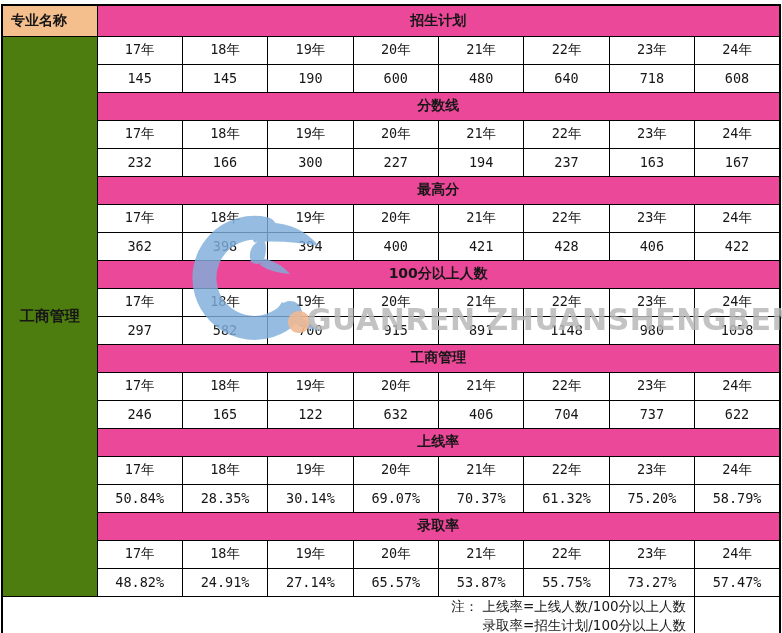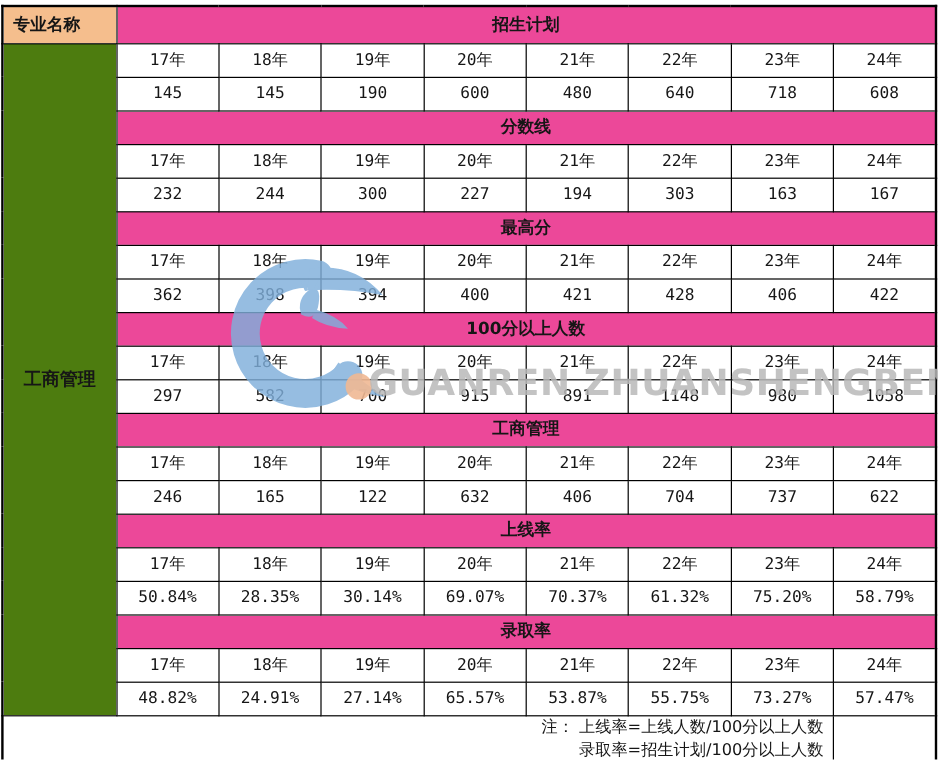--- a/index.html
+++ b/index.html
@@ -103,25 +103,25 @@
         <td class="yr">18年</td>
         <td class="yr">19年</td>
         <td class="yr">20年</td>
         <td class="yr">21年</td>
         <td class="yr">22年</td>
         <td class="yr">23年</td>
         <td class="yr">24年</td>
       </tr>
       <tr class="r">
         <td class="val">232</td>
-        <td class="val">244</td>
+        <td class="val">166</td>
         <td class="val">300</td>
         <td class="val">227</td>
         <td class="val">194</td>
-        <td class="val">303</td>
+        <td class="val">237</td>
         <td class="val">163</td>
         <td class="val">167</td>
       </tr>
       <tr class="r">
         <td class="band" colspan="8">最高分</td>
       </tr>
       <tr class="r">
         <td class="yr">17年</td>
         <td class="yr">18年</td>
         <td class="yr">19年</td>

